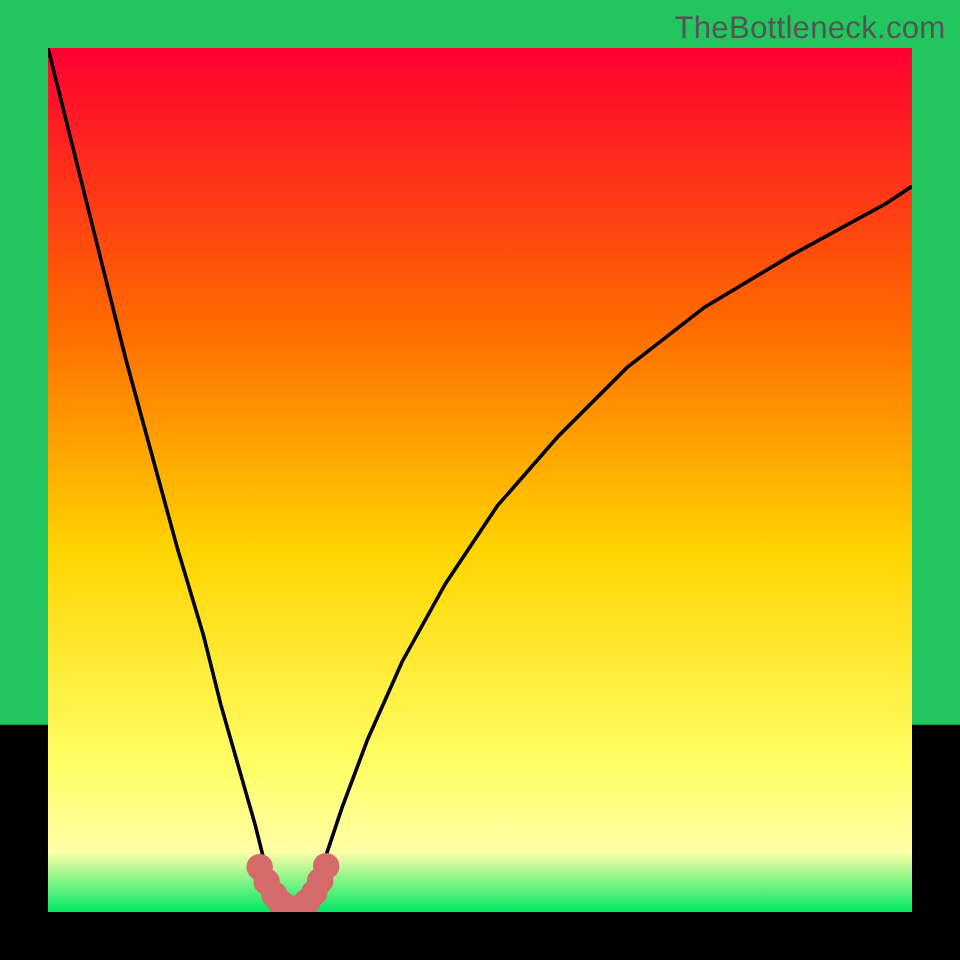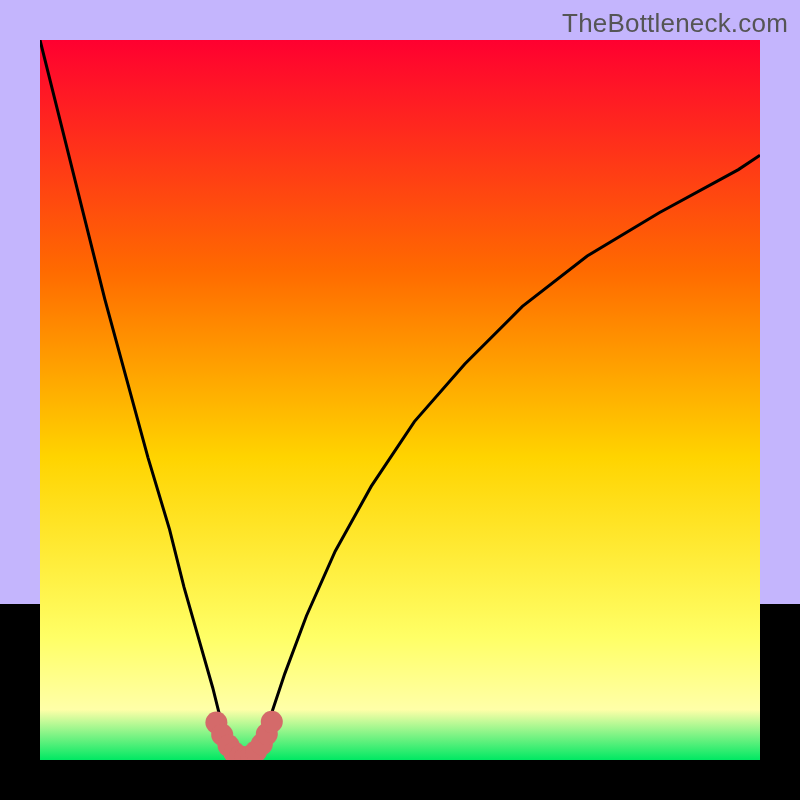--- a/index.html
+++ b/index.html
@@ -8,21 +8,21 @@
     width: 800px;
     height: 800px;
     overflow: hidden;
     background: #000;
     font-family: Arial, Helvetica, sans-serif;
   }
   .frame {
     position: absolute;
     left: 0; top: 0;
     width: 800px; height: 604px;
-    background: #c4b5fd;
+    background: #22c55e;
   }
   .plot {
     position: absolute;
     left: 40px;
     top: 40px;
     width: 720px;
     height: 720px;
     overflow: hidden;
   }
   .watermark {

